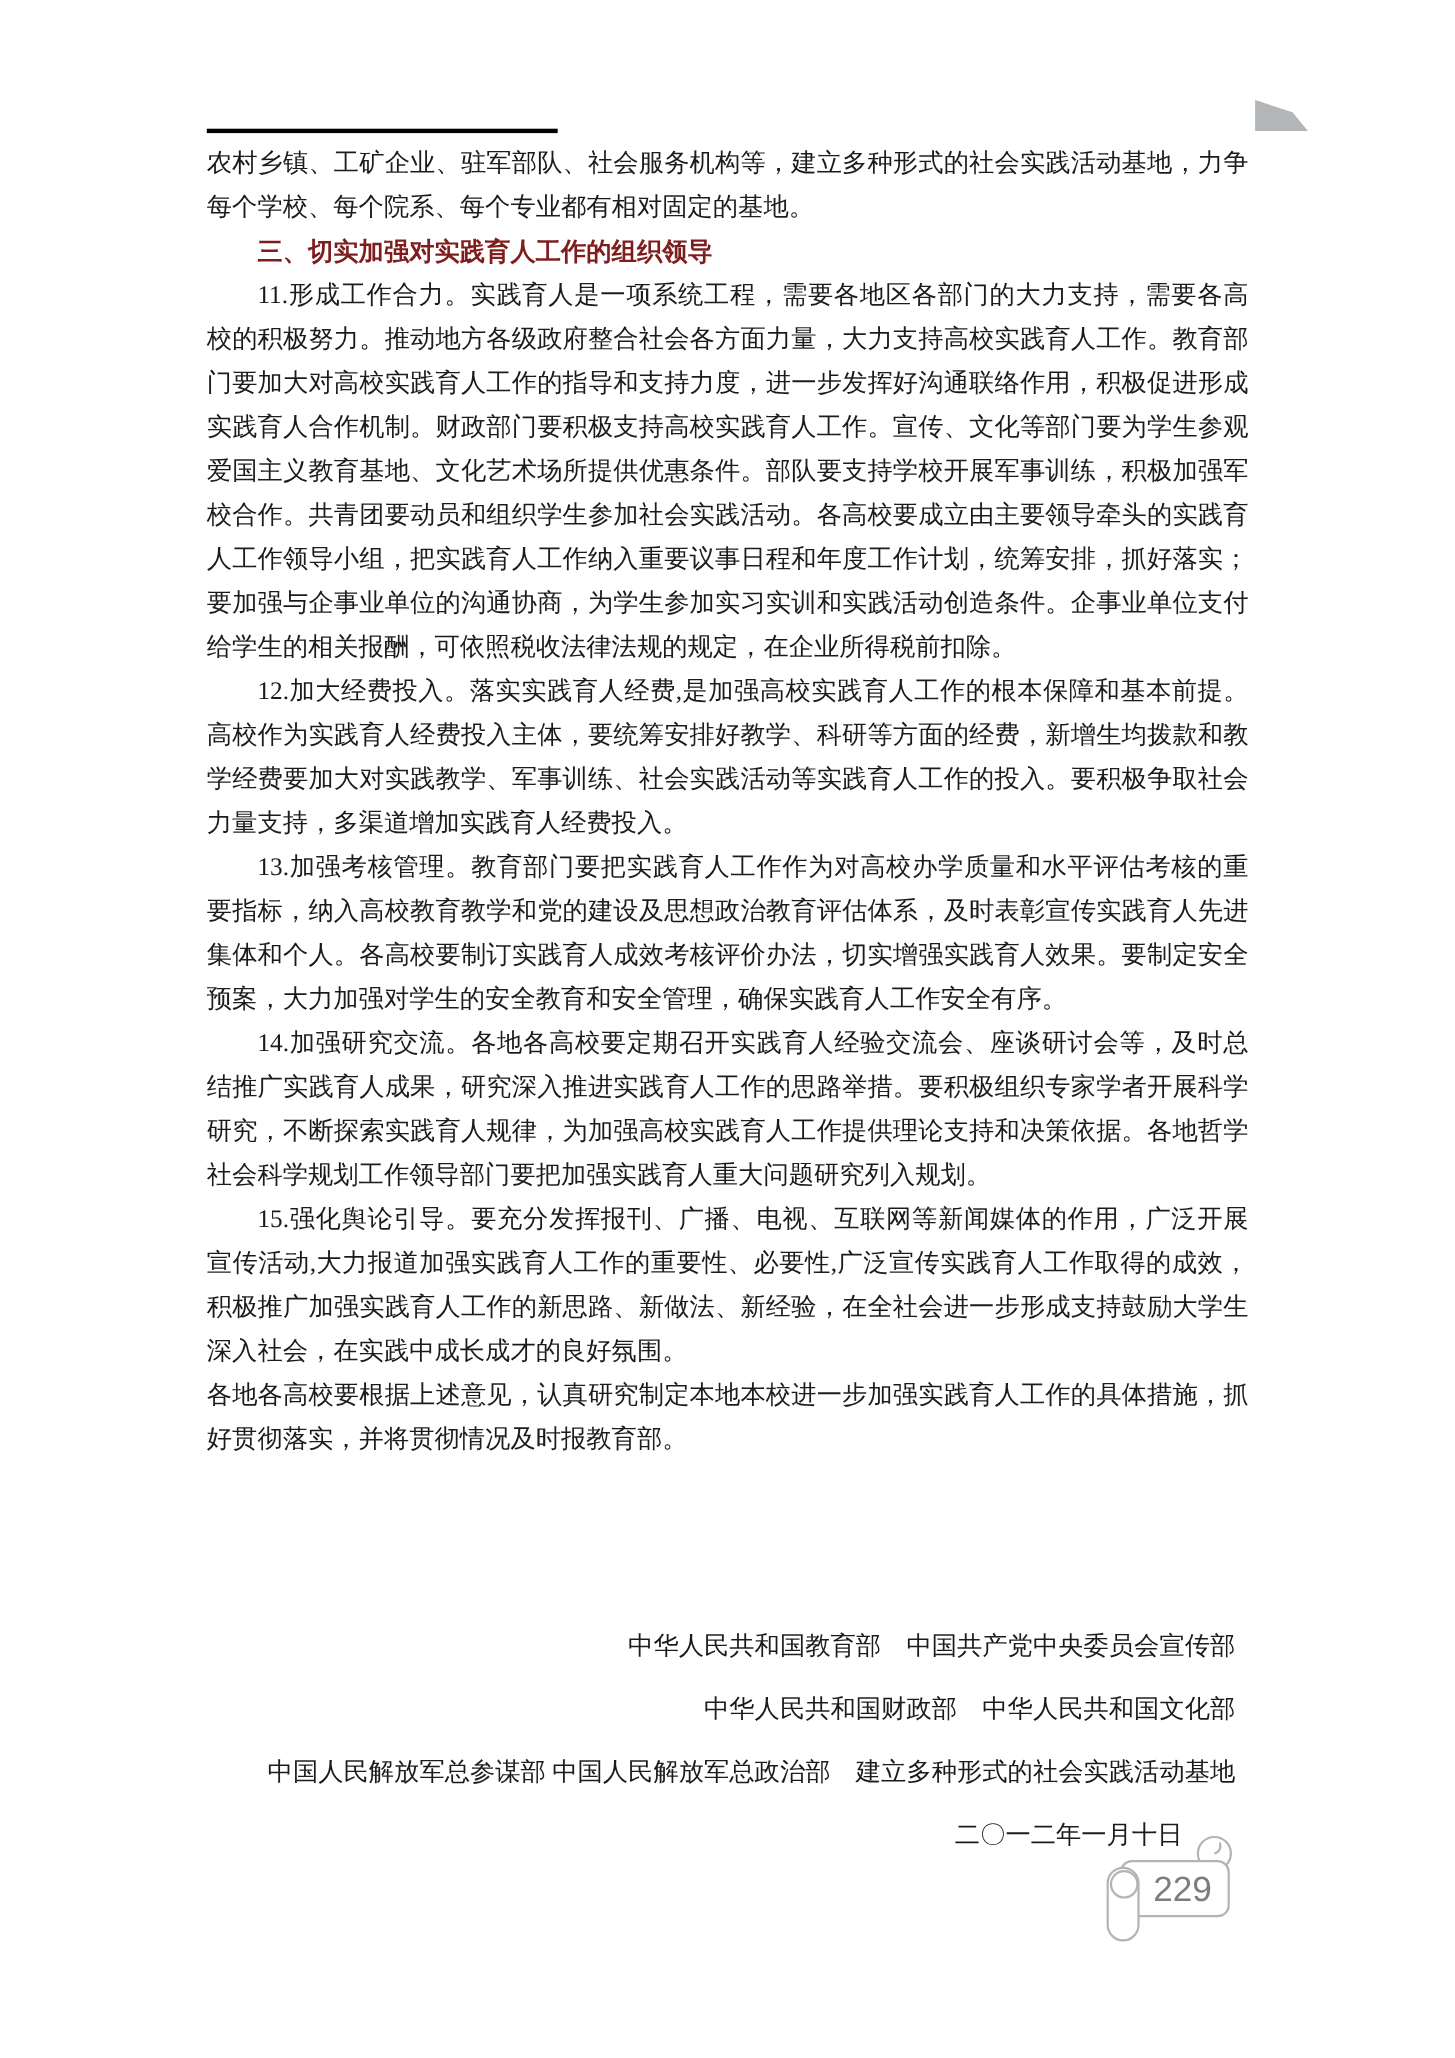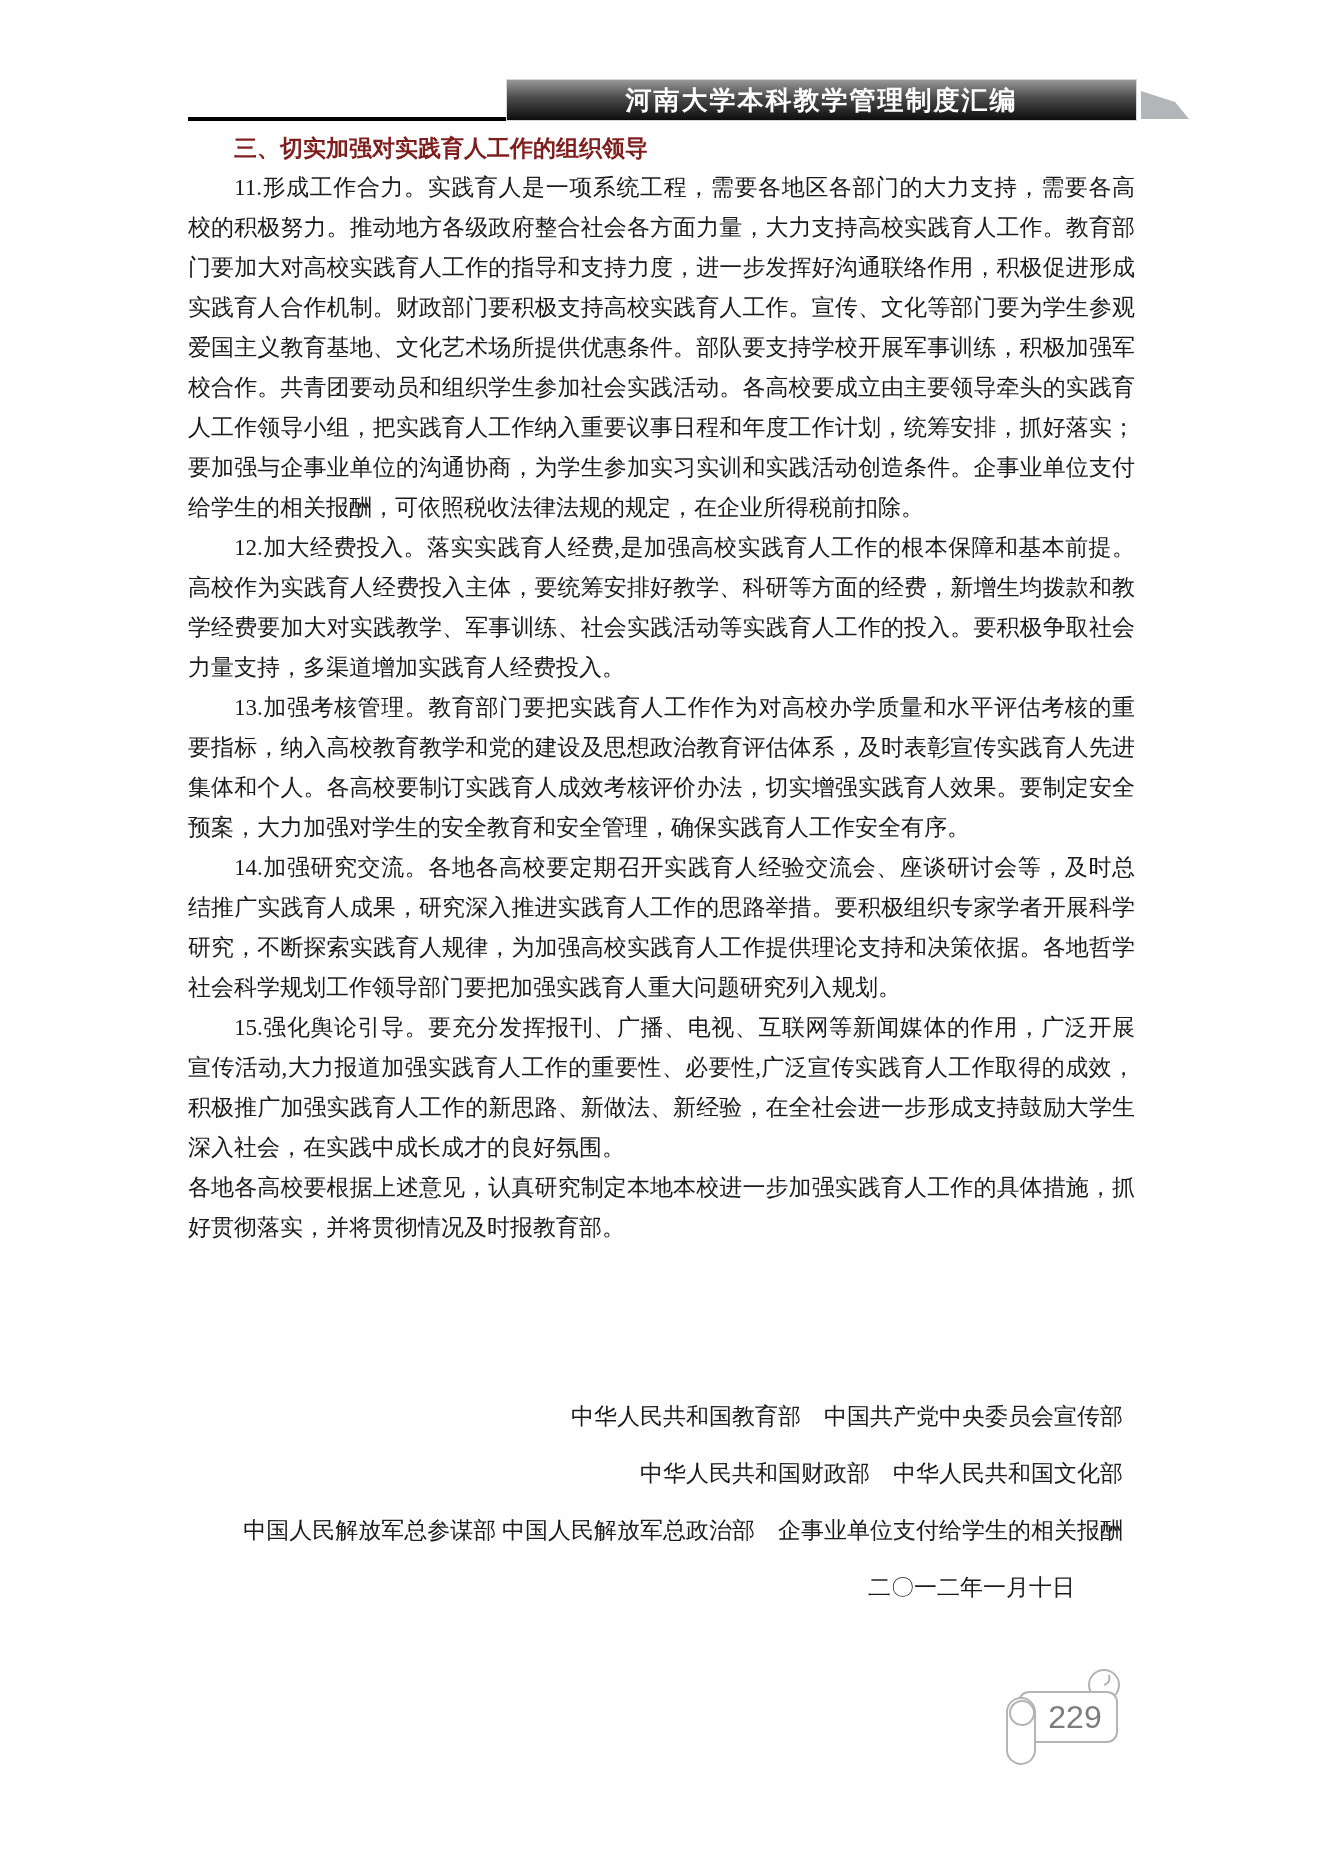--- a/index.html
+++ b/index.html
@@ -43,40 +43,38 @@
   .scroll-num {
     font-family:"Liberation Sans","DejaVu Sans",sans-serif;
   }
 </style>
 </head>
 <body>
 
 <div class="page">
 
   <div class="header-rule"></div>
-  <div class="header-banner">
-    <span class="banner-title">河南大学本科教学管理制度汇编</span>
-  </div>
   <svg class="banner-arrow" width="52" height="32" viewBox="0 0 52 32">
     <polygon points="2,2 36,13 50,30 2,30" fill="#b2b6b9"></polygon>
   </svg>
 
   <main class="content">
+    <p class="para plain">农村乡镇、工矿企业、驻军部队、社会服务机构等，建立多种形式的社会实践活动基地，力争每个学校、每个院系、每个专业都有相对固定的基地。</p>
     <p class="para heading">三、切实加强对实践育人工作的组织领导</p>
     <p class="para indent">11.形成工作合力。实践育人是一项系统工程，需要各地区各部门的大力支持，需要各高校的积极努力。推动地方各级政府整合社会各方面力量，大力支持高校实践育人工作。教育部门要加大对高校实践育人工作的指导和支持力度，进一步发挥好沟通联络作用，积极促进形成实践育人合作机制。财政部门要积极支持高校实践育人工作。宣传、文化等部门要为学生参观爱国主义教育基地、文化艺术场所提供优惠条件。部队要支持学校开展军事训练，积极加强军校合作。共青团要动员和组织学生参加社会实践活动。各高校要成立由主要领导牵头的实践育人工作领导小组，把实践育人工作纳入重要议事日程和年度工作计划，统筹安排，抓好落实；要加强与企事业单位的沟通协商，为学生参加实习实训和实践活动创造条件。企事业单位支付给学生的相关报酬，可依照税收法律法规的规定，在企业所得税前扣除。</p>
     <p class="para indent">12.加大经费投入。落实实践育人经费,是加强高校实践育人工作的根本保障和基本前提。高校作为实践育人经费投入主体，要统筹安排好教学、科研等方面的经费，新增生均拨款和教学经费要加大对实践教学、军事训练、社会实践活动等实践育人工作的投入。要积极争取社会力量支持，多渠道增加实践育人经费投入。</p>
     <p class="para indent">13.加强考核管理。教育部门要把实践育人工作作为对高校办学质量和水平评估考核的重要指标，纳入高校教育教学和党的建设及思想政治教育评估体系，及时表彰宣传实践育人先进集体和个人。各高校要制订实践育人成效考核评价办法，切实增强实践育人效果。要制定安全预案，大力加强对学生的安全教育和安全管理，确保实践育人工作安全有序。</p>
     <p class="para indent">14.加强研究交流。各地各高校要定期召开实践育人经验交流会、座谈研讨会等，及时总结推广实践育人成果，研究深入推进实践育人工作的思路举措。要积极组织专家学者开展科学研究，不断探索实践育人规律，为加强高校实践育人工作提供理论支持和决策依据。各地哲学社会科学规划工作领导部门要把加强实践育人重大问题研究列入规划。</p>
     <p class="para indent">15.强化舆论引导。要充分发挥报刊、广播、电视、互联网等新闻媒体的作用，广泛开展宣传活动,大力报道加强实践育人工作的重要性、必要性,广泛宣传实践育人工作取得的成效，积极推广加强实践育人工作的新思路、新做法、新经验，在全社会进一步形成支持鼓励大学生深入社会，在实践中成长成才的良好氛围。</p>
     <p class="para plain">各地各高校要根据上述意见，认真研究制定本地本校进一步加强实践育人工作的具体措施，抓好贯彻落实，并将贯彻情况及时报教育部。</p>
 
     <div class="signature">
       <p class="sig-line">中华人民共和国教育部　中国共产党中央委员会宣传部</p>
       <p class="sig-line">中华人民共和国财政部　中华人民共和国文化部</p>
-      <p class="sig-line">中国人民解放军总参谋部 中国人民解放军总政治部　企事业单位支付给学生的相关报酬</p>
+      <p class="sig-line">中国人民解放军总参谋部 中国人民解放军总政治部　建立多种形式的社会实践活动基地</p>
       <p class="sig-line date">二〇一二年一月十日</p>
     </div>
   </main>
 
   <div class="page-scroll">
     <svg width="126" height="102" viewBox="0 0 126 102">
       <g fill="#ffffff" stroke="#b4b4b4" stroke-width="2">
         <circle cx="99" cy="19" r="15"></circle>
         <path d="M99 19 q7 -2 5 -10" fill="none"></path>
         <rect x="14" y="26" width="98" height="50" rx="10"></rect>

